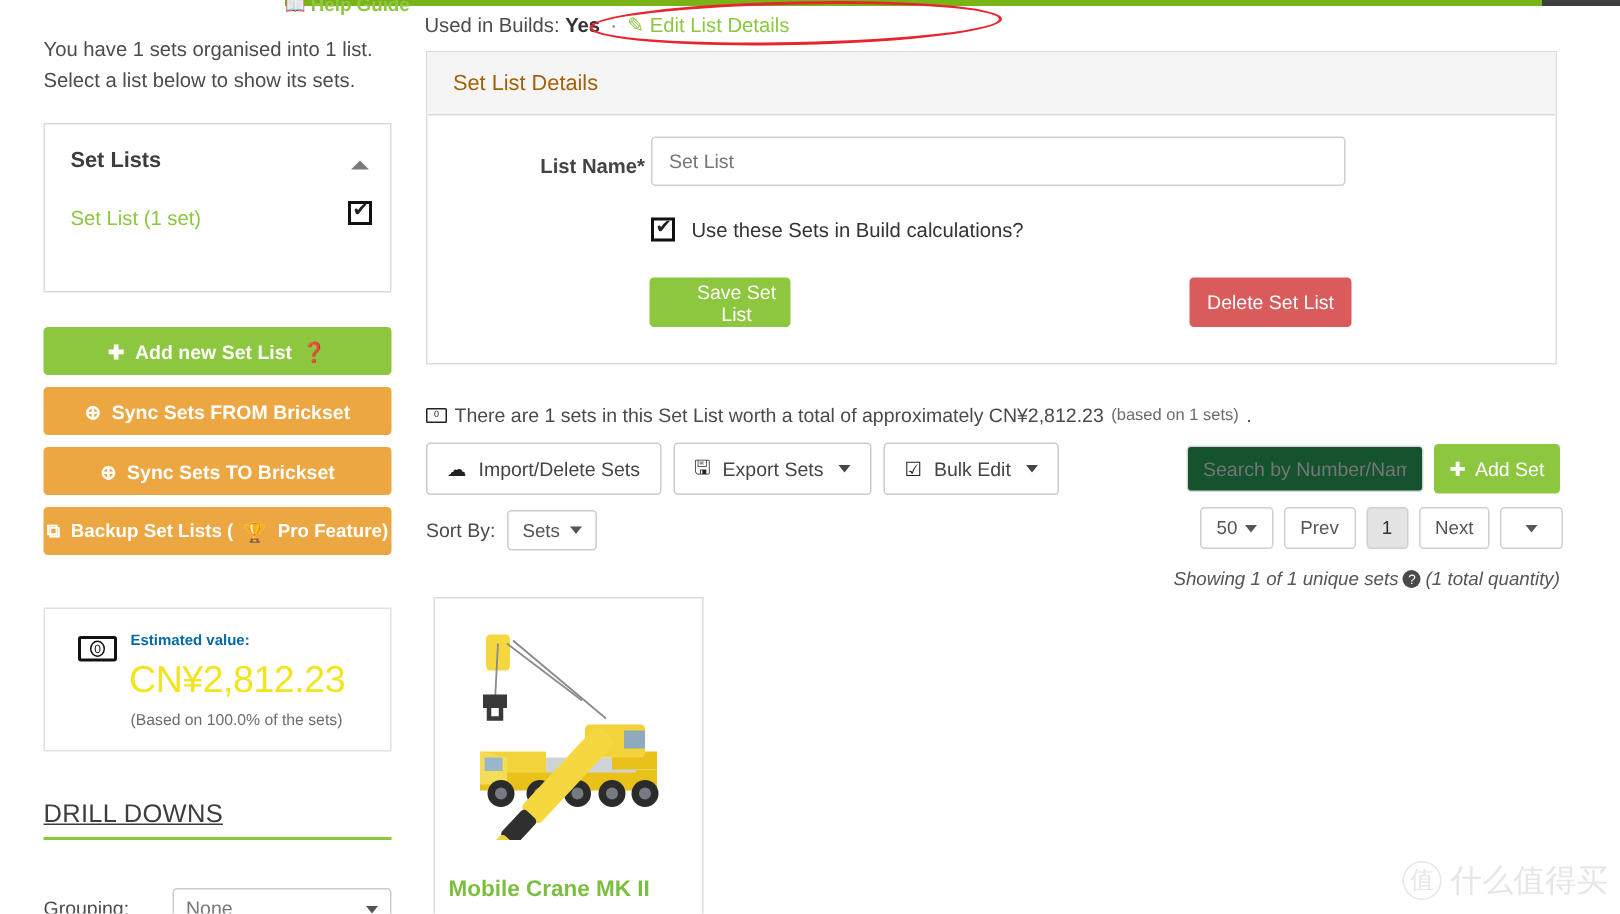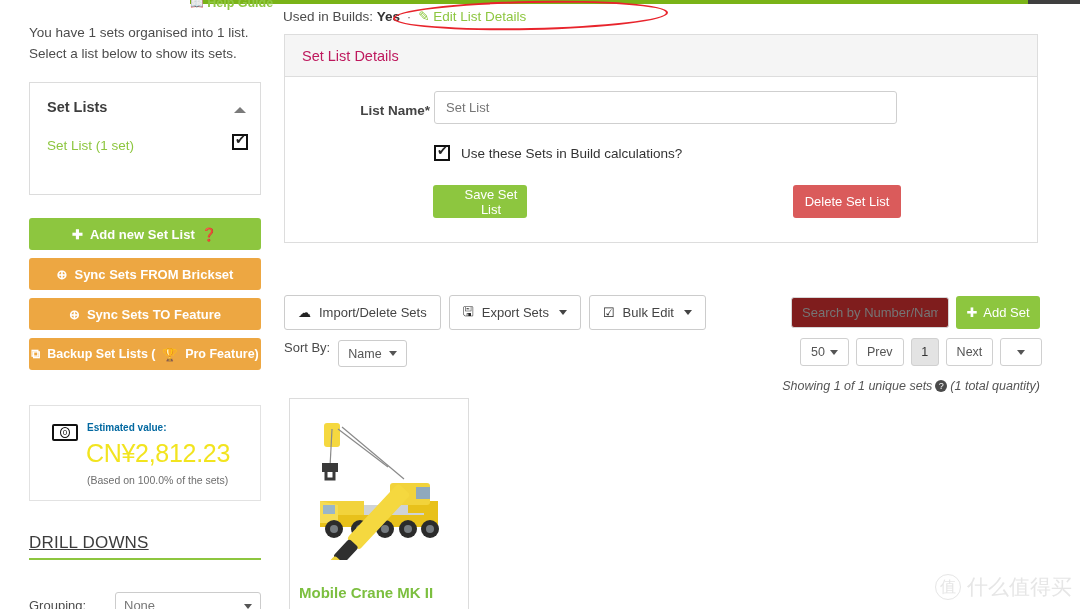--- a/index.html
+++ b/index.html
@@ -144,21 +144,21 @@
     pointer-events: none;
   }
 
   .card {
     position: absolute; left: 9px; top: 34px; width: 754px;
     border: 1px solid #dddddd; background: #fff;
   }
   .card-head {
     height: 42px; background: #f5f5f5; border-bottom: 1px solid #dddddd;
     display: flex; align-items: center; padding-left: 17px;
-    font-size: 14.5px; color: #be185d;
+    font-size: 14.5px; color: #a16207;
   }
   .card-body { height: 165px; position: relative; }
 
   .form-label {
     position: absolute; left: 55px; top: 26px; width: 90px; text-align: right;
     font-size: 13.5px; color: #444; font-weight: bold;
   }
   .form-input {
     position: absolute; left: 149px; top: 14px; width: 463px; height: 33px;
     border: 1px solid #cfcfcf; border-radius: 3px; background: #fff;
@@ -205,35 +205,35 @@
     font-family: "Liberation Sans", sans-serif; font-size: 13px; color: #444;
     padding: 0 13px; display: flex; align-items: center; gap: 8px; cursor: pointer;
     white-space: nowrap;
   }
   .tbtn .ic { font-size: 13px; color: #222; }
   .tbtn .cr {
     width: 0; height: 0; border-left: 4px solid transparent;
     border-right: 4px solid transparent; border-top: 5px solid #444; margin-left: 2px;
   }
 
-  .sortrow { position: absolute; left: 9px; top: 340px; display: flex; align-items: flex-start; gap: 8px; }
+  .sortrow { position: absolute; left: 9px; top: 340px; display: flex; align-items: center; gap: 8px; }
   .sortrow .lbl { font-size: 13px; color: #4a4a4a; }
   .sort-select {
     height: 27px; border: 1px solid #cccccc; border-radius: 3px; background: #fff;
     font-size: 12.5px; color: #555; padding: 0 9px;
     display: flex; align-items: center; gap: 7px; cursor: pointer;
   }
   .sort-select .cr {
     width: 0; height: 0; border-left: 4px solid transparent;
     border-right: 4px solid transparent; border-top: 5px solid #555;
   }
 
   .search-box {
     position: absolute; left: 516px; top: 297px; width: 158px; height: 31px;
-    border: 1px solid #d6d6d6; border-radius: 3px; background: #7f1d1d;
+    border: 1px solid #d6d6d6; border-radius: 3px; background: #14532d;
     font-family: "Liberation Sans", sans-serif; font-size: 13px; color: #a8a8a8;
     padding: 0 10px;
   }
   .btn-addset {
     position: absolute; left: 681px; top: 296px; width: 84px; height: 33px;
     background: #8dc63f; border: none; border-radius: 3px; color: #fff;
     font-family: "Liberation Sans", sans-serif; font-size: 13px; cursor: pointer;
     display: flex; align-items: center; justify-content: center; gap: 6px;
   }
 
@@ -311,21 +311,21 @@
     <span>❓</span>
   </button>
 
   <button class="sbtn or1">
     <span>⊕</span>
     <span>Sync Sets FROM Brickset</span>
   </button>
 
   <button class="sbtn or2">
     <span>⊕</span>
-    <span>Sync Sets TO Feature</span>
+    <span>Sync Sets TO Brickset</span>
   </button>
 
   <button class="sbtn or3">
     <span>⧉</span>
     <span>Backup Set Lists (</span>
     <span>🏆</span>
     <span>Pro Feature)</span>
   </button>
 
   <div class="value-box">
@@ -364,20 +364,26 @@
       <input class="form-input" placeholder="Set List" style="">
       <div class="cb-row">
         <div class="cb-box"></div>
         <div class="cb-text">Use these Sets in Build calculations?</div>
       </div>
       <button class="btn-save">Save Set List</button>
       <button class="btn-delete">Delete Set List</button>
     </div>
   </div>
 
+  <div class="worth-line">
+    <span class="mini-money">0</span>
+    <span>There are 1 sets in this Set List worth a total of approximately CN¥2,812.23</span>
+    <span class="small">(based on 1 sets)</span>
+    <span>.</span>
+  </div>
 
   <div class="toolbar">
     <div class="tbtn">
       <span class="ic">☁</span>
       <span>Import/Delete Sets</span>
     </div>
     <div class="tbtn">
       <span class="ic">🖫</span>
       <span>Export Sets</span>
       <span class="cr"></span>
@@ -385,21 +391,21 @@
     <div class="tbtn">
       <span class="ic">☑</span>
       <span>Bulk Edit</span>
       <span class="cr"></span>
     </div>
   </div>
 
   <div class="sortrow">
     <span class="lbl">Sort By:</span>
     <div class="sort-select">
-      <span>Name</span>
+      <span>Sets</span>
       <span class="cr"></span>
     </div>
   </div>
 
   <input class="search-box" placeholder="Search by Number/Nam" style="">
   <button class="btn-addset">
     <span>✚</span>
     <span>Add Set</span>
   </button>
 

